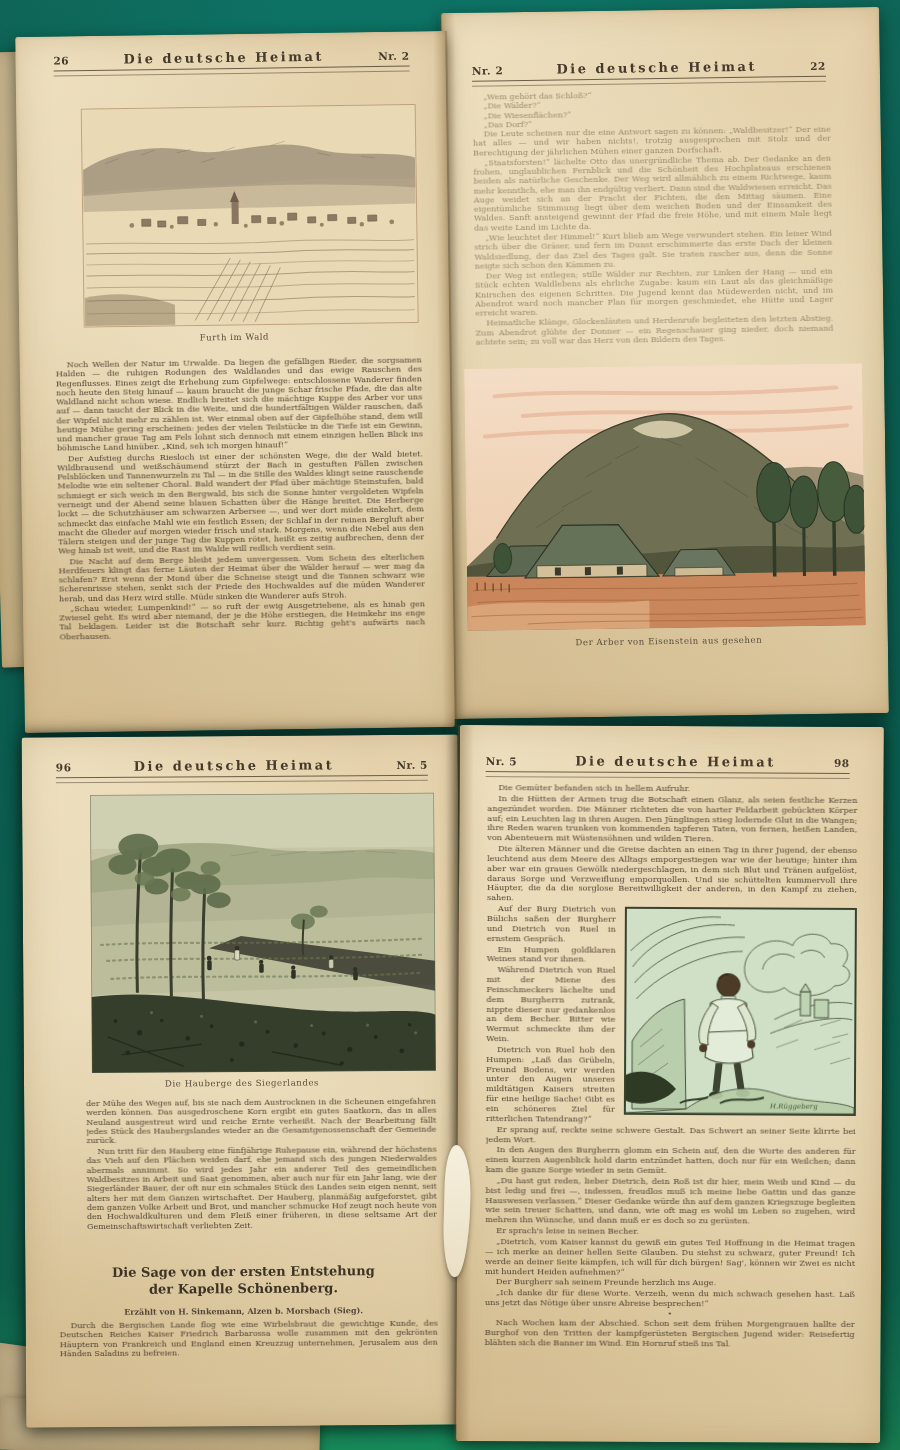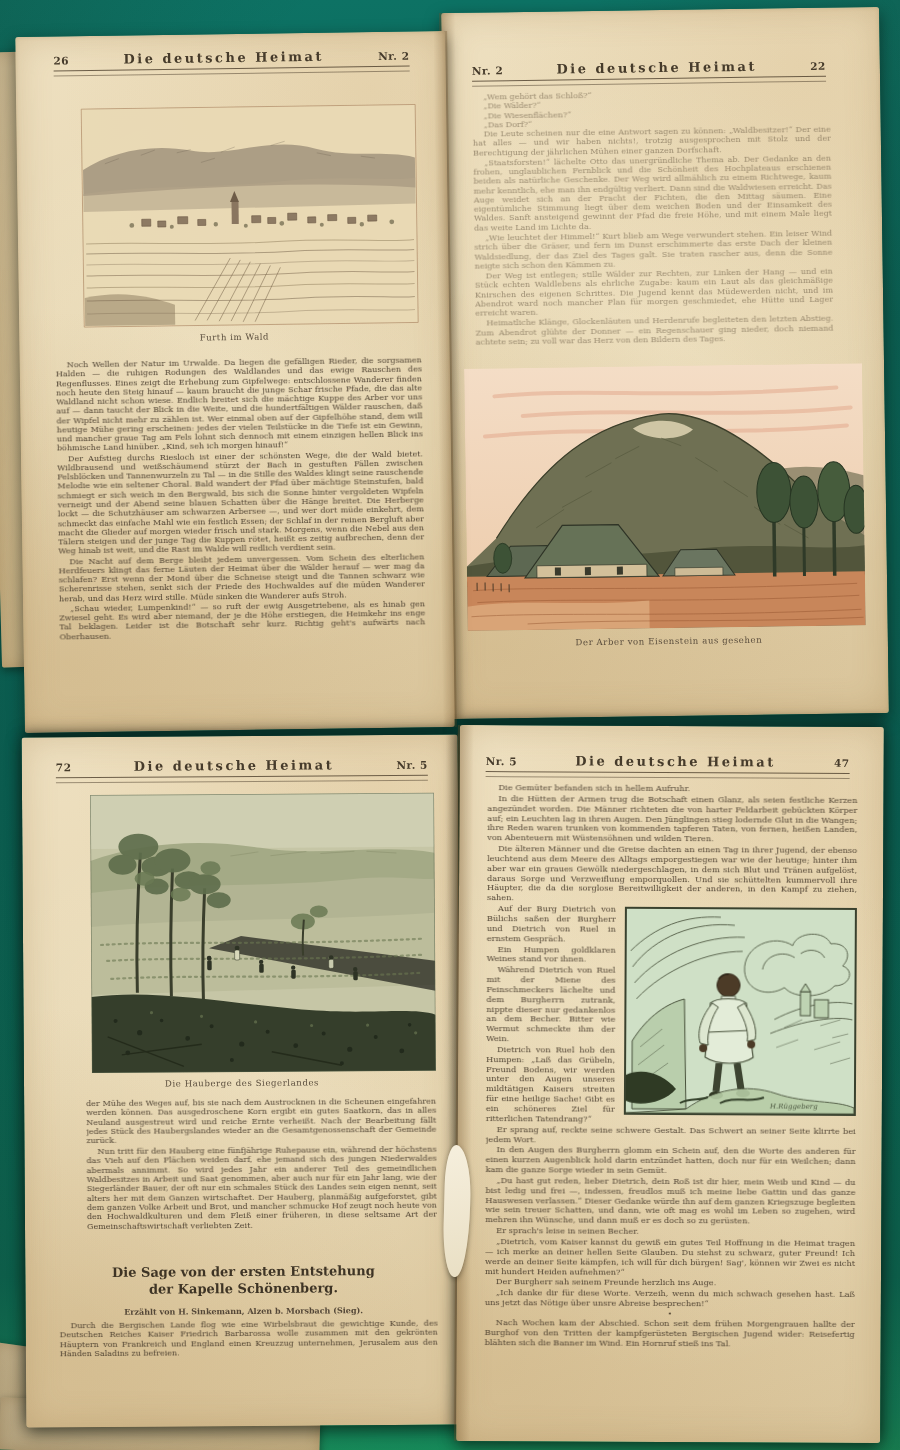--- a/index.html
+++ b/index.html
@@ -212,21 +212,21 @@
       <p>„Schau wieder, Lumpenkind!“ — so ruft der ewig Ausgetriebene, als es hinab gen Zwiesel geht. Es wird aber niemand, der je die Höhe erstiegen, die Heimkehr ins enge Tal beklagen. Leider ist die Botschaft sehr kurz. Richtig geht's aufwärts nach Oberhausen.</p>
     </div>
   </section>
 
   <div class="sheet" style="left:-12px;top:1352px;width:150px;height:100px;transform:rotate(8deg);"></div>
   <div class="sheet" style="left:0px;top:1402px;width:320px;height:52px;transform:rotate(1.6deg);"></div>
 
   <section class="page lower" style="left:24px;top:736px;width:436px;height:690px;transform:rotate(-0.4deg);z-index:6;">
     <div class="gutterL"></div>
     <header class="pghead" style="left:34px;right:30px;top:22px;">
-      <span class="pgnum">72</span>
+      <span class="pgnum">96</span>
       <span class="pgtitle">Die deutsche Heimat</span>
       <span class="pgissue">Nr. 5</span>
     </header>
     <div class="rule" style="left:34px;right:30px;top:40px;"></div>
     <figure class="illu" style="left:68px;top:58px;width:344px;height:278px;margin:0;">
       <svg viewBox="0 0 344 278">
         <rect width="344" height="278" fill="#c6c6a6"></rect>
         <rect width="344" height="54" fill="#cfcfb2"></rect>
         <path d="M0,66 C50,48 110,44 170,54 C230,64 290,50 344,60 L344,96 L0,100 Z" fill="#a4aa86"></path>
         <g stroke="#8d9370" stroke-width="1" opacity=".6">
@@ -340,21 +340,21 @@
     <div class="body b72i" style="left:34px;right:24px;top:584px;height:72px;">
       <p>Durch die Bergischen Lande flog wie eine Wirbelsbraut die gewichtige Kunde, des Deutschen Reiches Kaiser Friedrich Barbarossa wolle zusammen mit den gekrönten Häuptern von Frankreich und England einen Kreuzzug unternehmen, Jerusalem aus den Händen Saladins zu befreien.</p>
     </div>
   </section>
 
   <section class="page lower" style="left:458px;top:726px;width:424px;height:716px;transform:rotate(0.3deg);z-index:7;">
     <div class="gutterR"></div>
     <header class="pghead" style="left:26px;right:34px;top:28px;">
       <span class="pgissue">Nr. 5</span>
       <span class="pgtitle">Die deutsche Heimat</span>
-      <span class="pgnum">47</span>
+      <span class="pgnum">98</span>
     </header>
     <div class="rule" style="left:26px;right:34px;top:46px;"></div>
     <div class="body b73" style="left:28px;right:26px;top:58px;height:644px;">
       <p>Die Gemüter befanden sich in hellem Aufruhr.</p>
       <p>In die Hütten der Armen trug die Botschaft einen Glanz, als seien festliche Kerzen angezündet worden. Die Männer richteten die von harter Feldarbeit gebückten Körper auf; ein Leuchten lag in ihren Augen. Den Jünglingen stieg lodernde Glut in die Wangen; ihre Reden waren trunken von kommenden tapferen Taten, von fernen, heißen Landen, von Abenteuern mit Wüstensöhnen und wilden Tieren.</p>
       <p>Die älteren Männer und die Greise dachten an einen Tag in ihrer Jugend, der ebenso leuchtend aus dem Meere des Alltags emporgestiegen war wie der heutige; hinter ihm aber war ein graues Gewölk niedergeschlagen, in dem sich Blut und Tränen aufgelöst, daraus Sorge und Verzweiflung emporquollen. Und sie schüttelten kummervoll ihre Häupter, die da die sorglose Bereitwilligkeit der anderen, in den Kampf zu ziehen, sahen.</p>
       <figure class="inset" style="margin:2px 0 5px 9px;">
         <svg viewBox="0 0 232 208">
           <rect x="1" y="1" width="230" height="206" fill="#cfe0c6" stroke="#39412e" stroke-width="2"></rect>
           <g fill="none" stroke="#49523c" stroke-width="1" opacity=".85">

